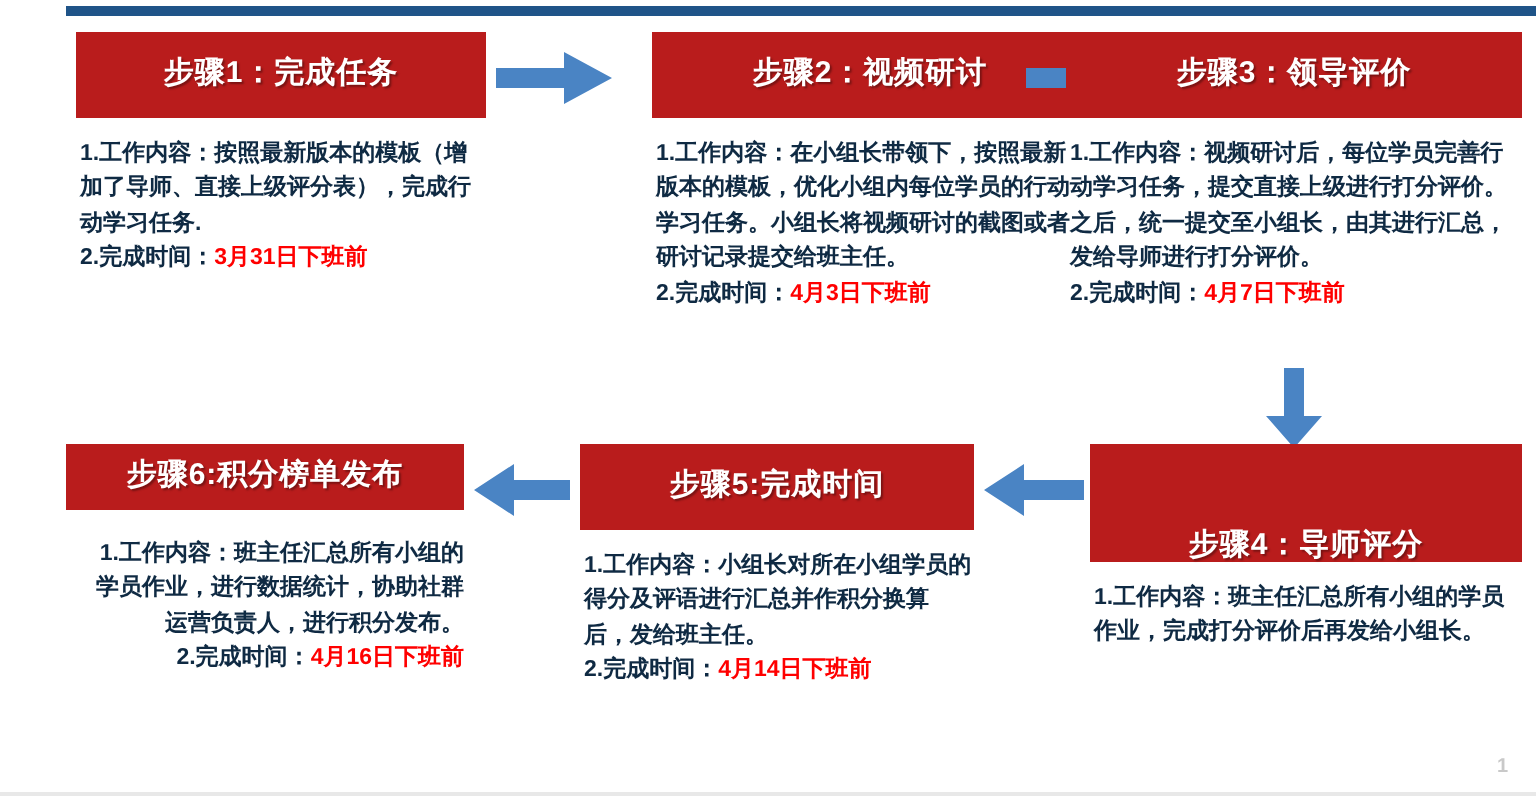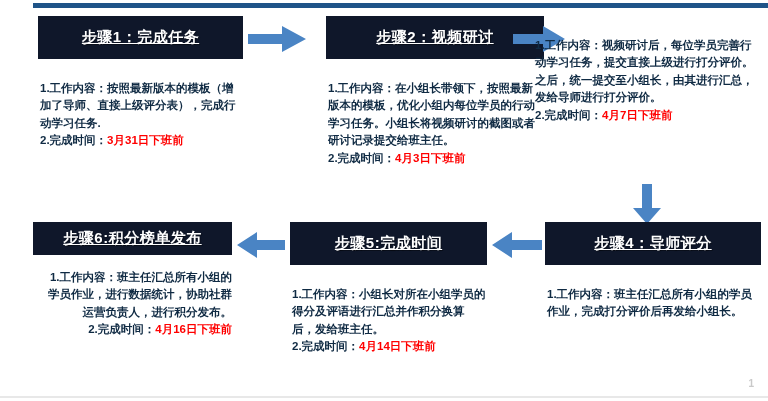--- a/index.html
+++ b/index.html
@@ -38,38 +38,37 @@
     height: 2px;
     background: #e8e8e8;
   }
 
   
   .card {
     position: absolute;
   }
   .card-header {
     box-sizing: border-box;
-    background: #0f172a;
+    background: #b91c1c;
     color: #ffffff;
     font-weight: bold;
     display: flex;
     align-items: center;
     justify-content: center;
     text-align: center;
     letter-spacing: 0.5px;
     text-shadow: 1px 1px 1px rgba(0,0,0,0.35);
     line-height: 1.1;
-    text-decoration: underline;
   }
   .card-body {
     box-sizing: border-box;
     color: #0f2a43;
     font-weight: bold;
     line-height: 1.52;
-    padding-top: 21px;
+    padding-top: 10px;
   }
   .card-body p {
     margin: 0;
   }
   .date {
     color: #ff0000;
   }
 
   
   .arrow {
@@ -120,34 +119,37 @@
     </div>
   </div>
 
   <div class="arrow" style="left:513px; top:26px;">
     <svg width="52" height="26" viewBox="0 0 52 26">
       <polygon points="0,8 30,8 30,0 52,13 30,26 30,18 0,18" fill="#4a84c4"></polygon>
     </svg>
   </div>
 
   <div class="card" style="left:533px; top:16px; width:228px;">
+    <div class="card-header" style="height:43px; font-size:15px;">
+      <span>步骤3：领导评价</span>
+    </div>
     <div class="card-body" style="font-size:11.5px; padding-left:2px;">
       <p><span>1.工作内容：</span><span>视频研讨后，每位学员完善行动学习任务，提交直接上级进行打分评价。之后，统一提交至小组长，由其进行汇总，发给导师进行打分评价。</span></p>
       <p><span>2.完成时间：</span><span class="date">4月7日下班前</span></p>
     </div>
   </div>
 
   <div class="arrow" style="left:633px; top:184px;">
     <svg width="28" height="40" viewBox="0 0 28 40">
       <polygon points="9,0 19,0 19,24 28,24 14,40 0,24 9,24" fill="#4a84c4"></polygon>
     </svg>
   </div>
 
   <div class="card" style="left:545px; top:222px; width:216px;">
-    <div class="card-header" style="height:43px; font-size:15px;">
+    <div class="card-header" style="height:59px; font-size:15px;align-items:flex-end;">
       <span>步骤4：导师评分</span>
     </div>
     <div class="card-body" style="font-size:11.5px; padding-left:2px;">
       <p><span>1.工作内容：</span><span>班主任汇总所有小组的学员作业，完成打分评价后再发给小组长。</span></p>
     </div>
   </div>
 
   <div class="arrow" style="left:492px; top:232px;">
     <svg width="50" height="26" viewBox="0 0 50 26">
       <polygon points="50,8 20,8 20,0 0,13 20,26 20,18 50,18" fill="#4a84c4"></polygon>

